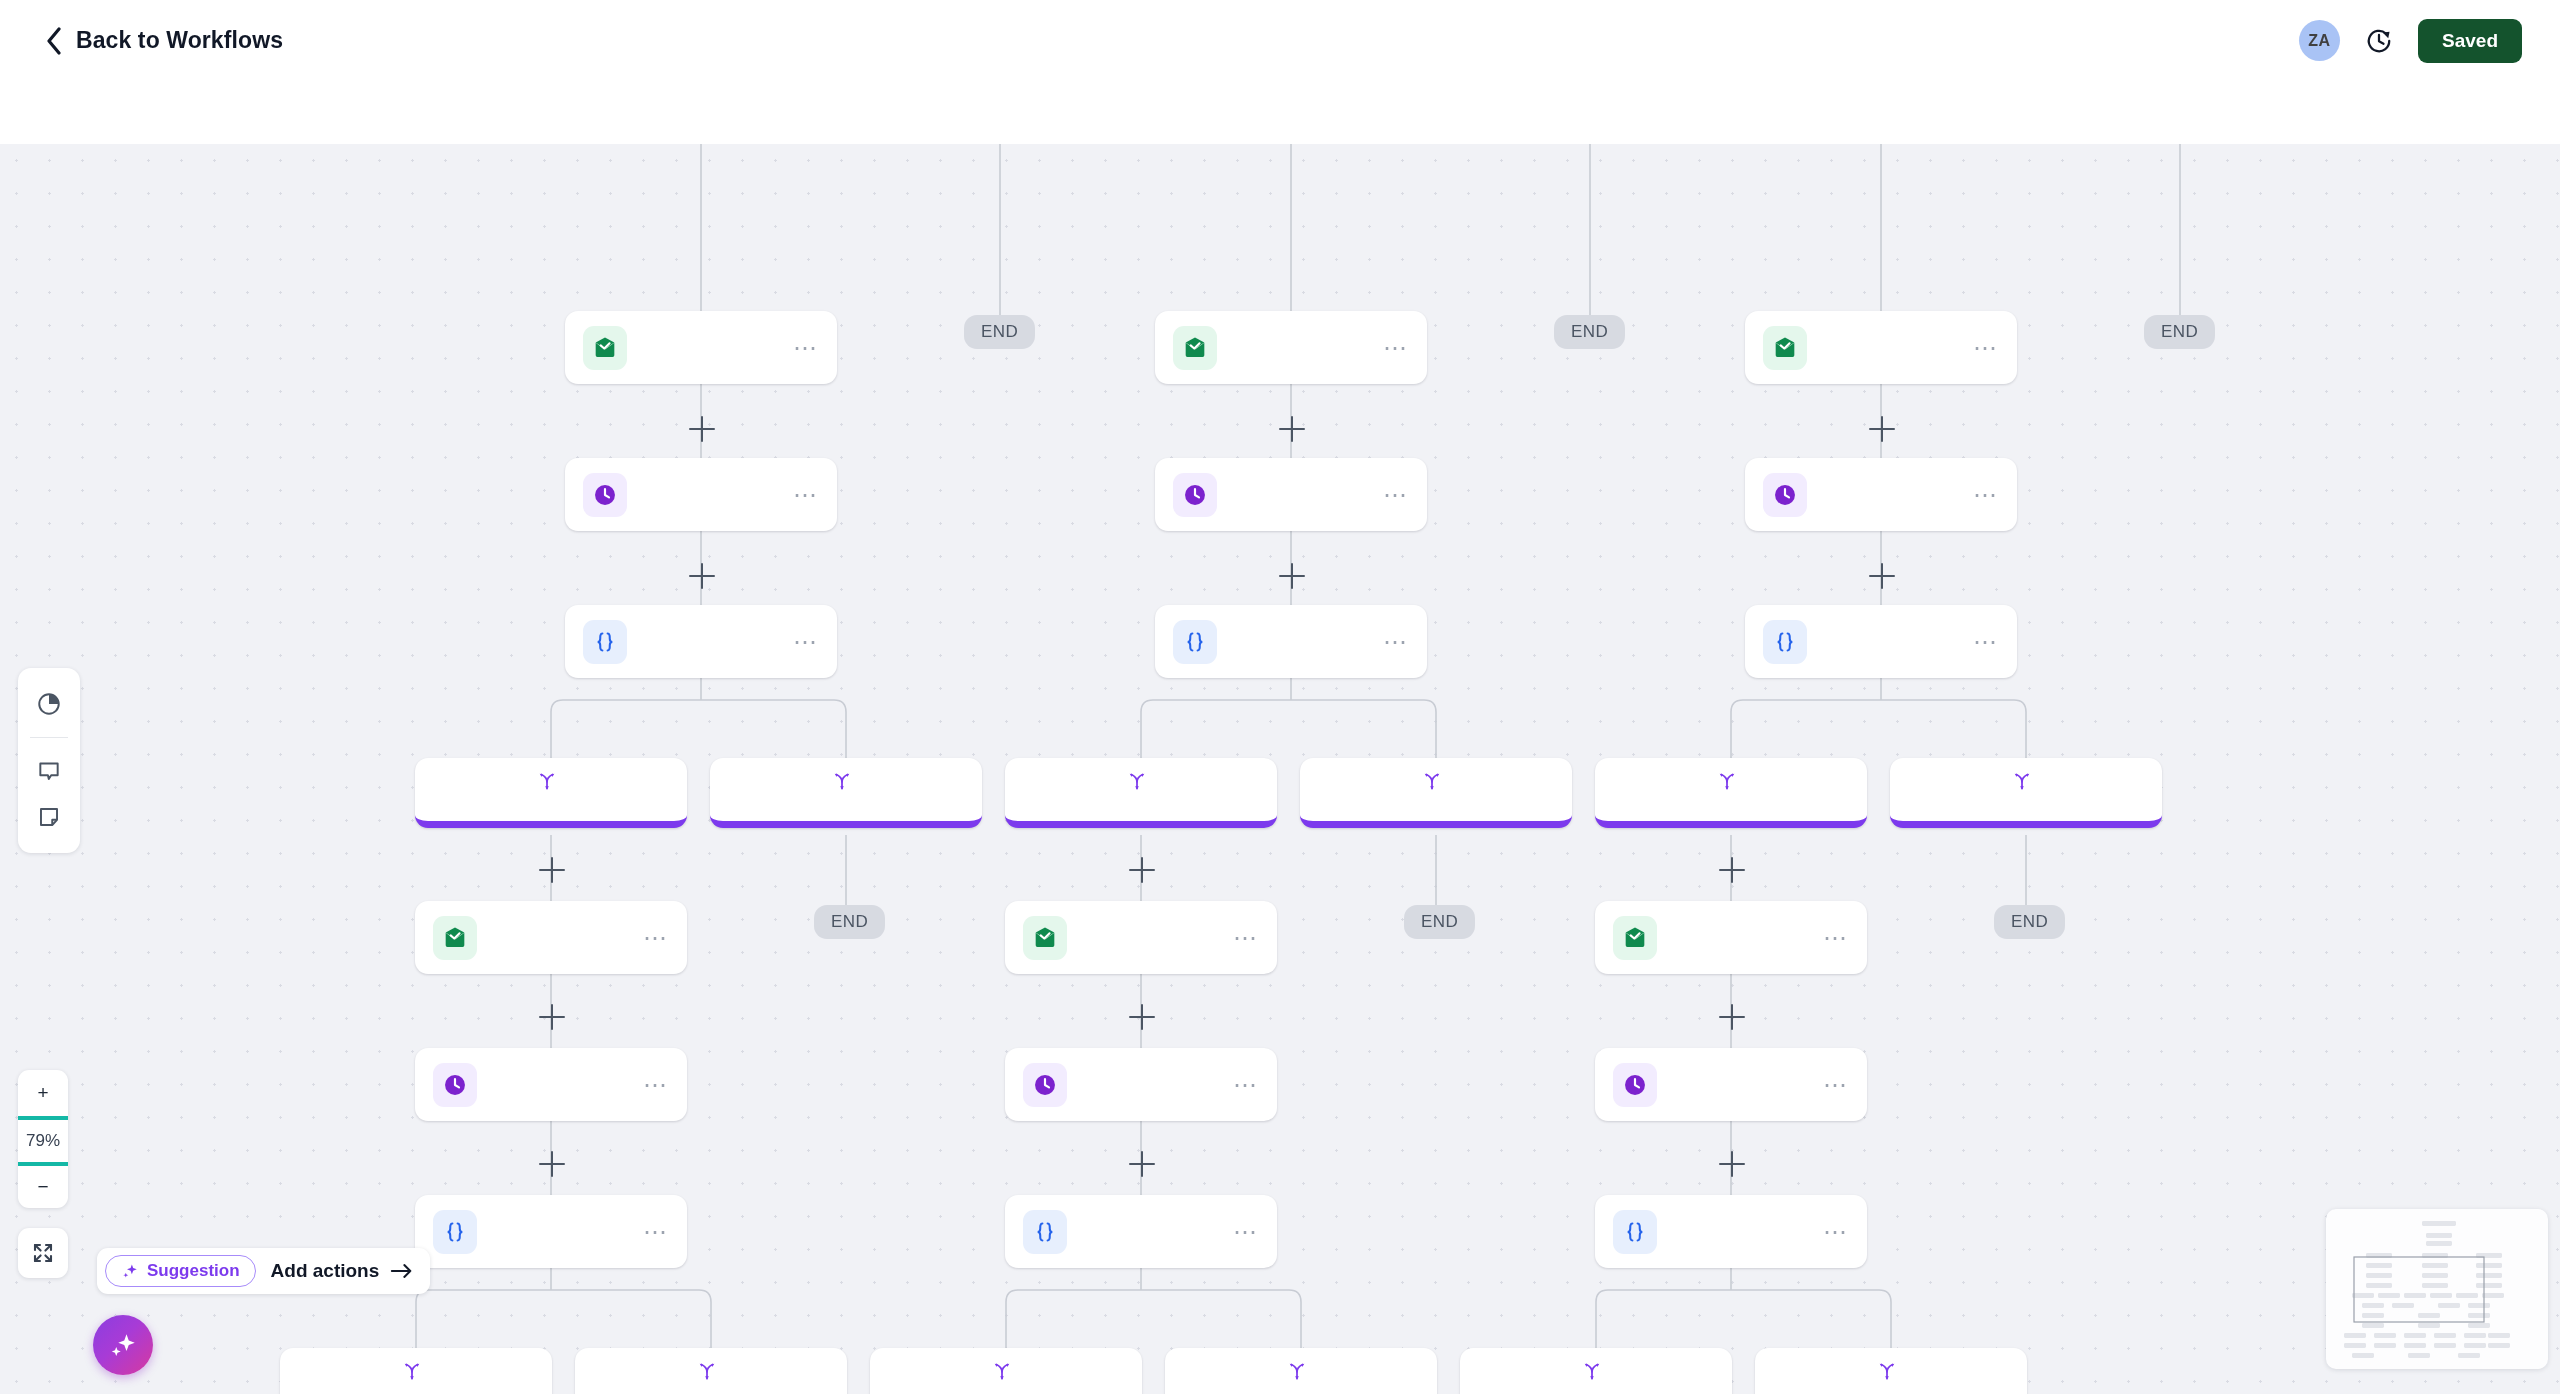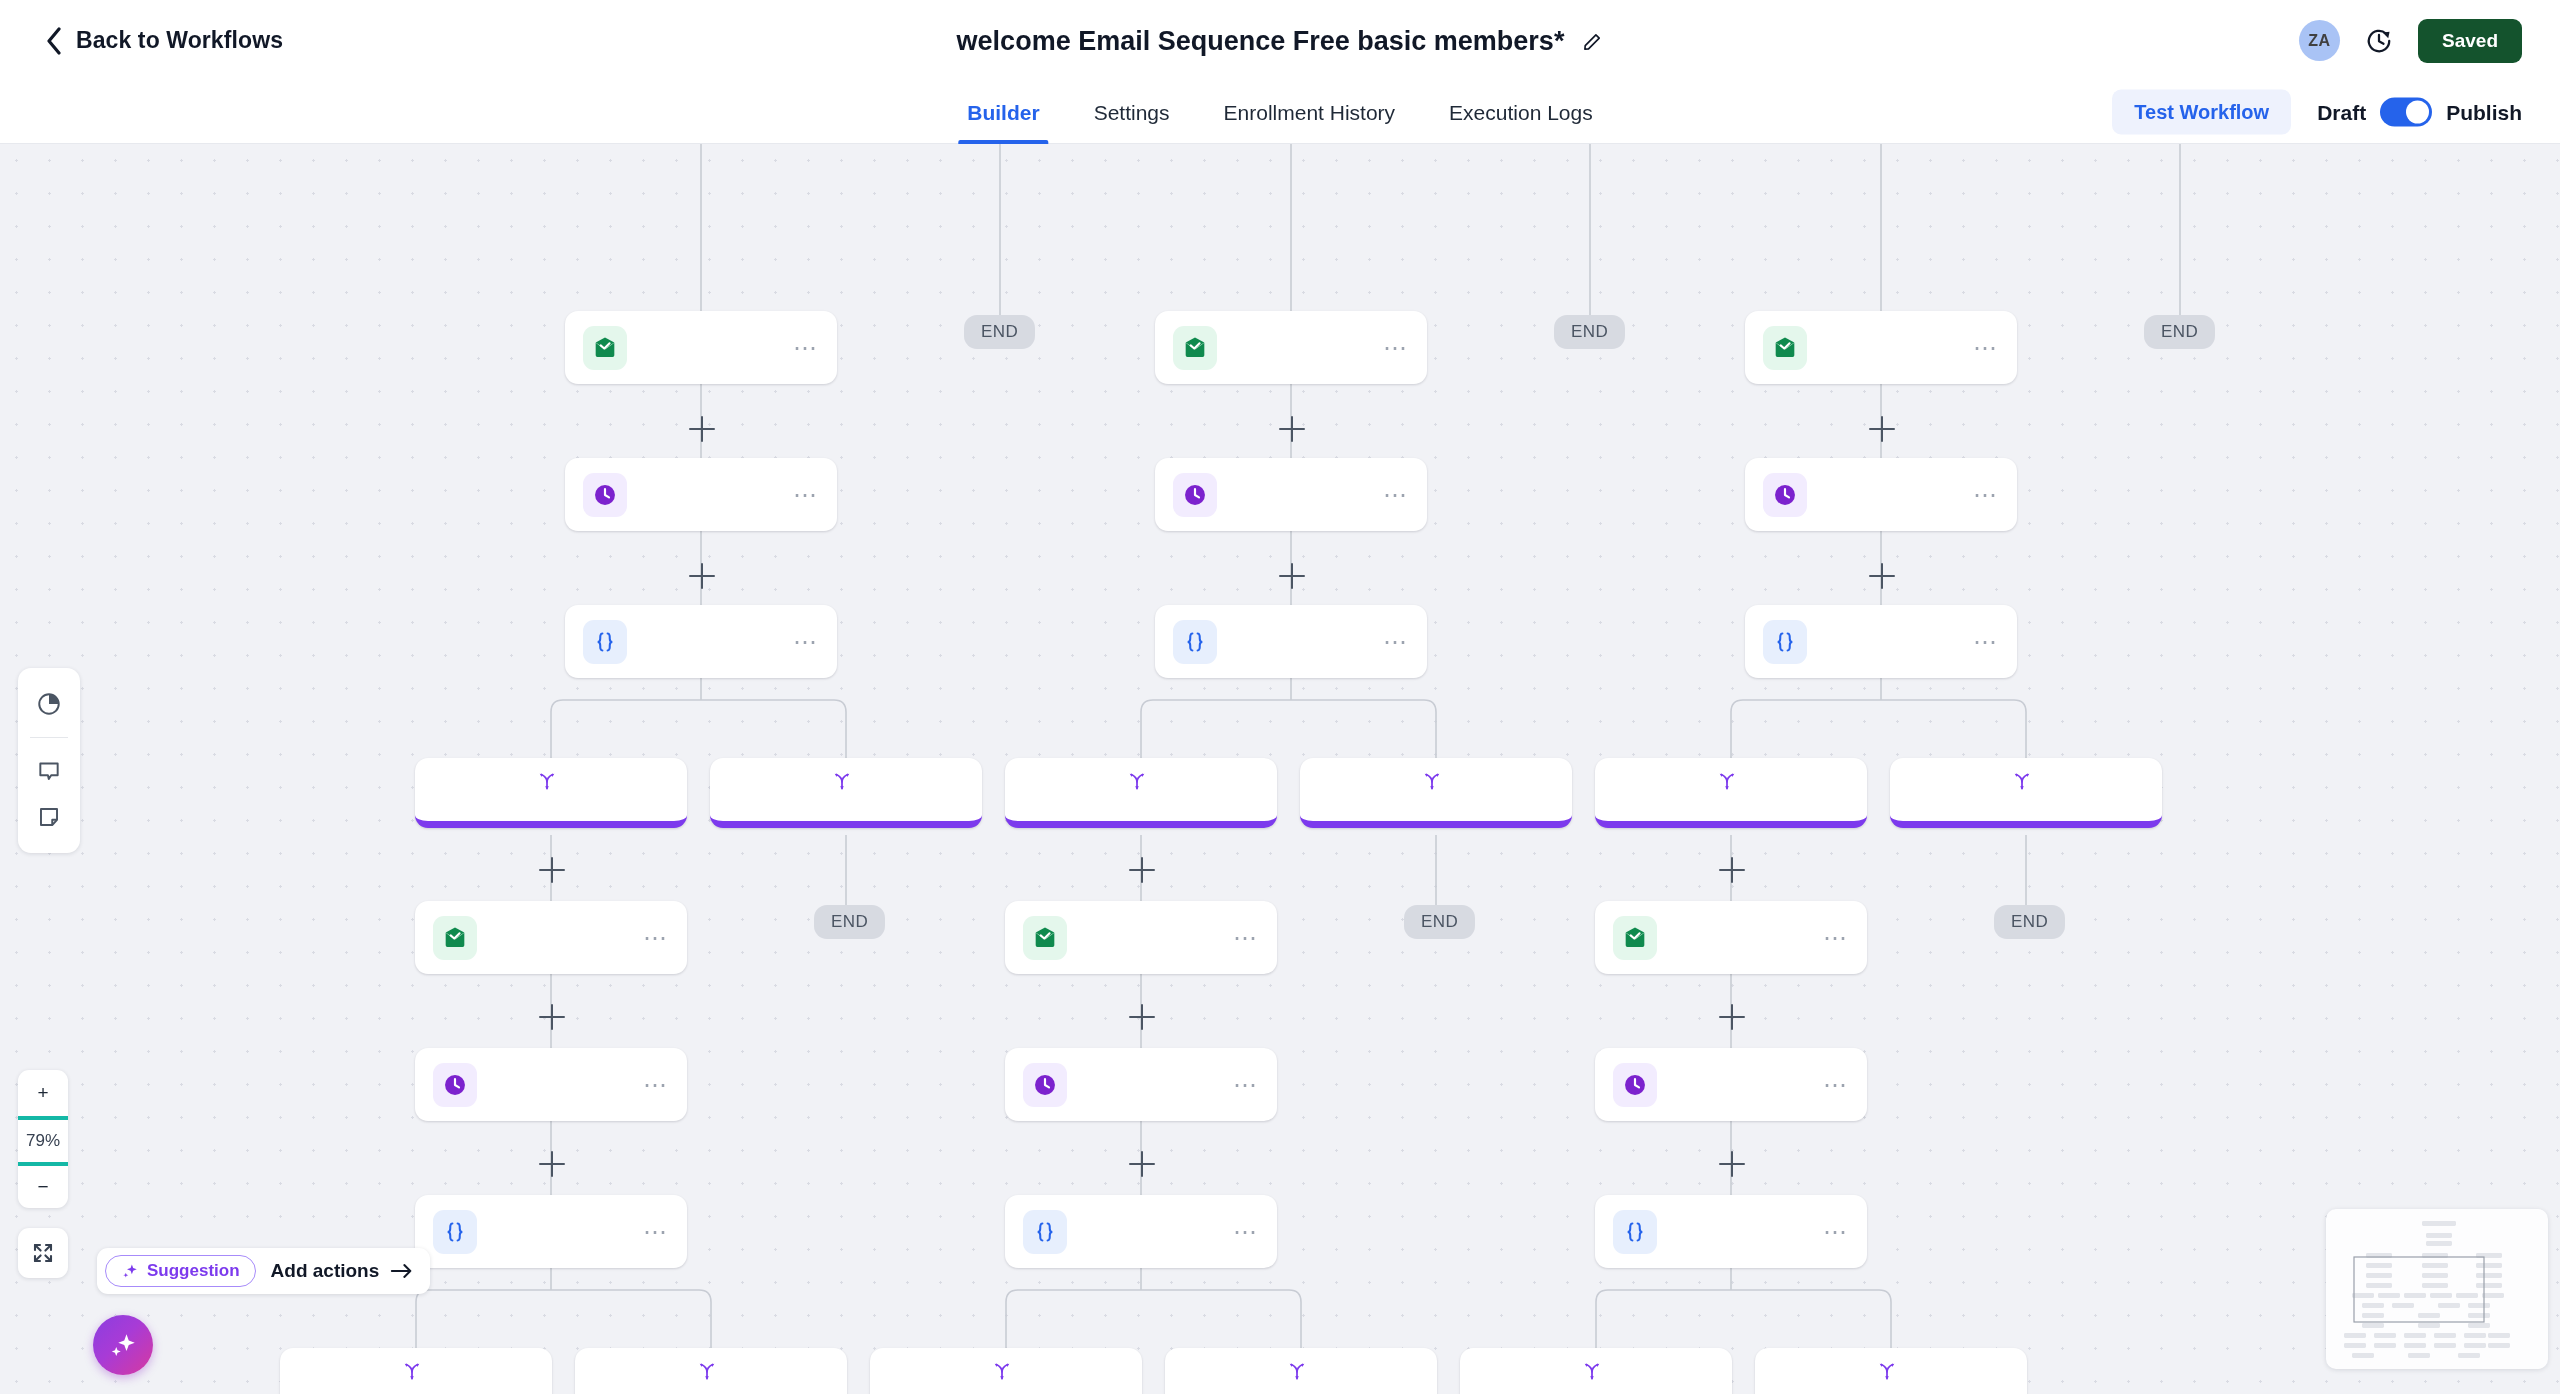--- a/index.html
+++ b/index.html
@@ -222,56 +222,32 @@
 <div id="app">
 
   <div class="header">
     <div class="back-btn">
       <svg class="back-chev" viewBox="0 0 17 28">
         <path d="M14 2 L4 14 L14 26" stroke="#111827" stroke-width="3.2" fill="none" stroke-linecap="round" stroke-linejoin="round"></path>
       </svg>
       <span class="back-label">Back to Workflows</span>
     </div>
 
-    <div class="doc-title-wrap">
-      <span class="doc-title">welcome Email Sequence Free basic members*</span>
-      <svg class="pencil-icon" viewBox="0 0 24 24">
-        <path d="M3 17.2 L15.2 5 L19 8.8 L6.8 21 L2.6 21.4 Z" fill="none" stroke="#111827" stroke-width="1.9" stroke-linejoin="round"></path>
-      </svg>
-    </div>
 
     <div class="header-right">
       <div class="avatar">ZA</div>
       <svg class="history-icon" viewBox="0 0 26 26">
         <path d="M22.5 13 a9.5 9.5 0 1 1 -3.1 -7.0" fill="none" stroke="#111827" stroke-width="2.1" stroke-linecap="round"></path>
         <path d="M16.4 5.2 L22.8 4.4 L21.6 10.4 Z" fill="#111827"></path>
         <path d="M13 7.4 V13.3 L17.2 15.6" fill="none" stroke="#111827" stroke-width="2.1" stroke-linecap="round" stroke-linejoin="round"></path>
       </svg>
       <button class="saved-btn">Saved</button>
     </div>
   </div>
 
-  <div class="tabbar">
-    <div class="tabs">
-      <div class="tab active">Builder</div>
-      <div class="tab">Settings</div>
-      <div class="tab">Enrollment History</div>
-      <div class="tab">Execution Logs</div>
-    </div>
-    <div class="tabbar-right">
-      <button class="test-wf-btn">Test Workflow</button>
-      <div class="draft-pub">
-        <span class="dp-label">Draft</span>
-        <div class="toggle">
-            <div class="knob"></div>
-          </div>
-        <span class="dp-label">Publish</span>
-      </div>
-    </div>
-  </div>
 
   <div class="canvas" id="canvas">
     <svg class="edges" id="edges">
         <path d="M701 0 L701 167" stroke="#c8ccd4" stroke-width="1.6" fill="none"></path>
         <path d="M701 240 L701 314" stroke="#c8ccd4" stroke-width="1.6" fill="none"></path>
         <path d="M701 387 L701 461" stroke="#c8ccd4" stroke-width="1.6" fill="none"></path>
         <path d="M1291 0 L1291 167" stroke="#c8ccd4" stroke-width="1.6" fill="none"></path>
         <path d="M1291 240 L1291 314" stroke="#c8ccd4" stroke-width="1.6" fill="none"></path>
         <path d="M1291 387 L1291 461" stroke="#c8ccd4" stroke-width="1.6" fill="none"></path>
         <path d="M1881 0 L1881 167" stroke="#c8ccd4" stroke-width="1.6" fill="none"></path>

